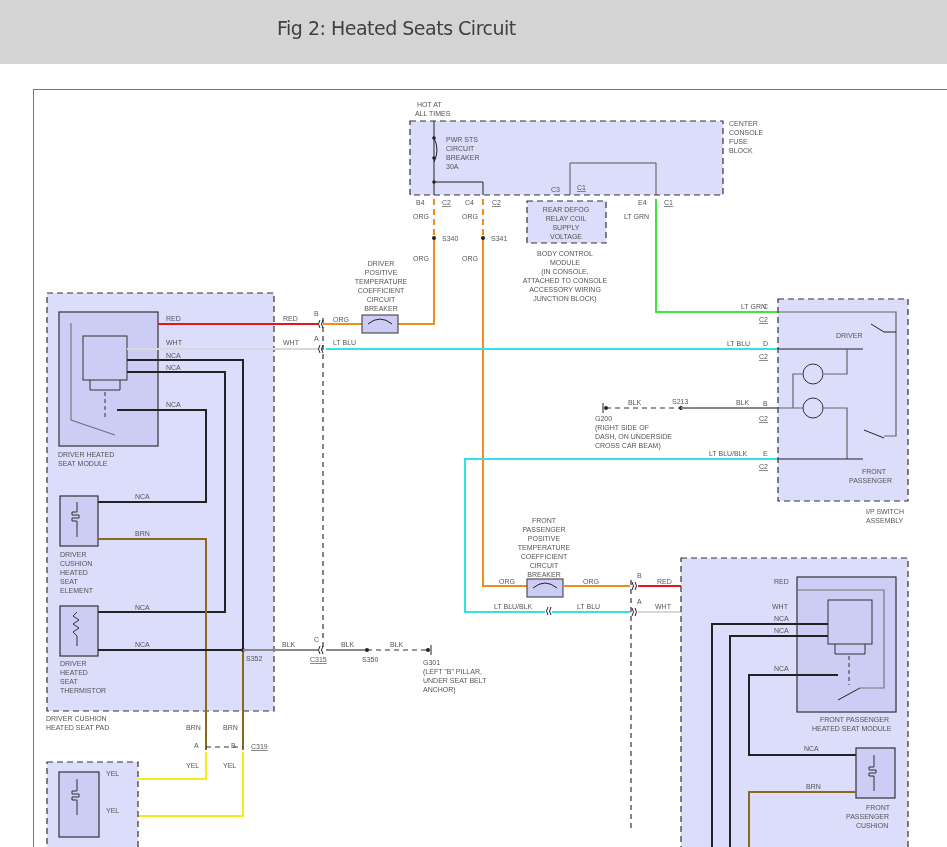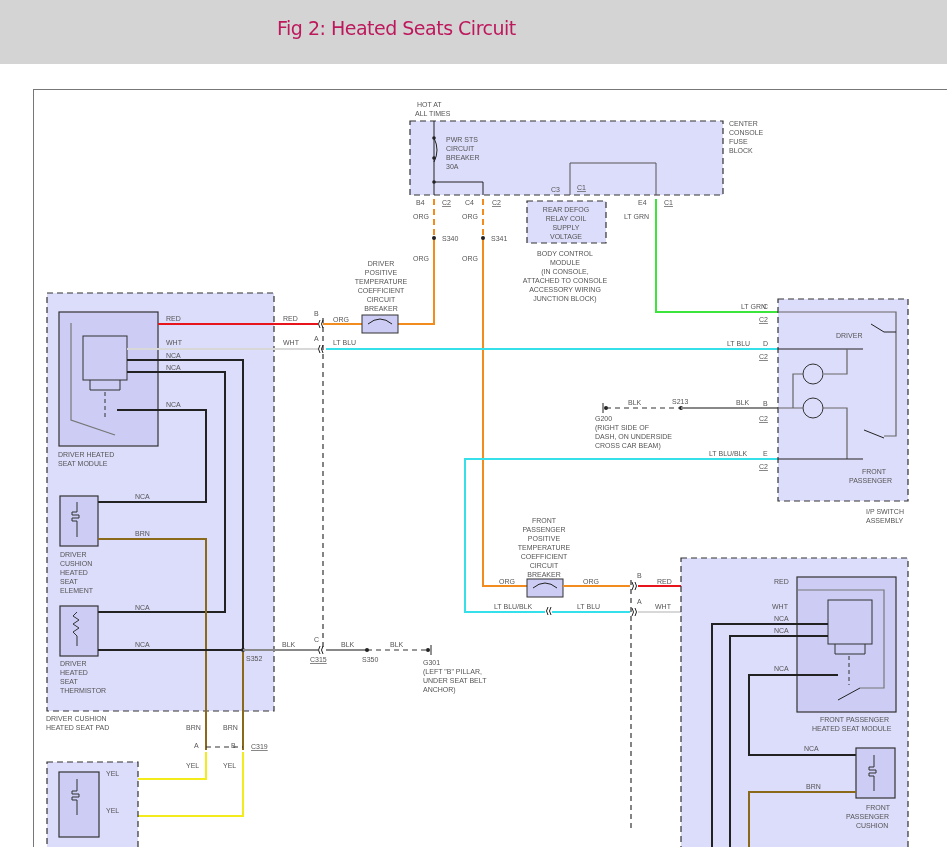--- a/index.html
+++ b/index.html
@@ -1,18 +1,18 @@
 <!DOCTYPE html>
 <html><head>
 <meta charset="utf-8">
 <style>
   html, body { margin:0; padding:0; }
   body { width:947px; height:847px; background:#ffffff; overflow:hidden; position:relative; font-family:"Liberation Sans", sans-serif; }
   .header { position:absolute; left:0; top:0; width:947px; height:64px; background:#d4d4d4; }
-  .header .title { position:absolute; left:277px; top:17px; font-size:19px; color:#be185d; font-family:"DejaVu Sans", sans-serif; letter-spacing:-0.5px; }
+  .header .title { position:absolute; left:277px; top:17px; font-size:19px; color:#404040; font-family:"DejaVu Sans", sans-serif; letter-spacing:-0.5px; }
   .frame { position:absolute; left:33px; top:89px; width:913px; height:760px; border-left:1px solid #777; border-top:1px solid #777; }
   svg { position:absolute; left:0; top:0; }
   svg text { font-family:"Liberation Sans", sans-serif; font-size:7px; fill:#555; }
   .ul { text-decoration: underline; }
 </style>
 </head>
 <body>
 
 <div class="header">
   <div class="title">Fig 2: Heated Seats Circuit</div>

